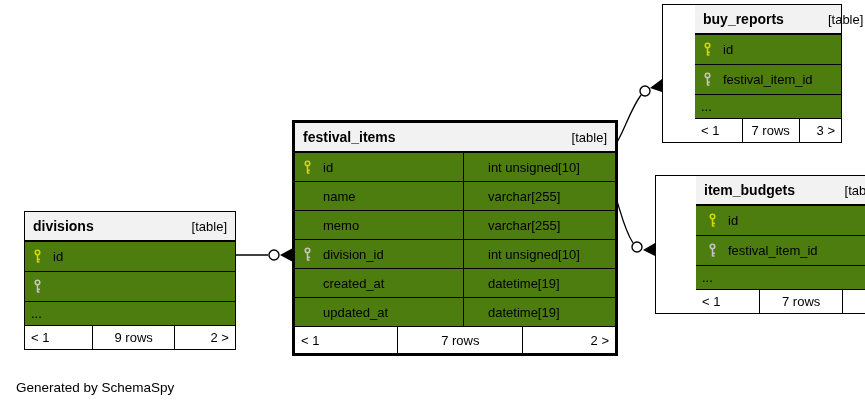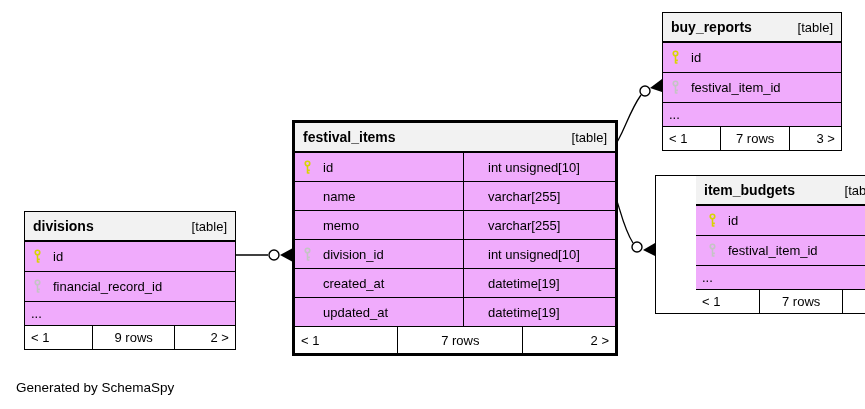--- a/index.html
+++ b/index.html
@@ -16,21 +16,21 @@
   .db-table.focus { border-width:3px; }
   .thead {
     display:flex; justify-content:space-between; align-items:center;
     background:var(--header-bg,#f2f2f2); border-bottom:2px solid #000;
     padding:0 8px; height:28px;
   }
   .tname { font-weight:bold; font-size:14px; }
   .tbadge { font-size:13px;margin-left:44px; }
   .trow {
     display:flex; align-items:stretch; border-bottom:1px solid #000;
-    font-size:13px; background:#f0abfc;
+    font-size:13px; background:#4d7c0f;
   }
   .r29 { height:28px; } 
   .r30 { height:29px; } 
   .r24 { height:23px; } 
   .cell-name { display:flex; align-items:center; flex:1 1 auto; }
   .focus .cell-name { flex:0 0 168px; }
   .cell-type {
     flex:1 1 auto; border-left:1px solid #000; padding-left:24px;
     display:flex; align-items:center;
   }
@@ -90,21 +90,20 @@
     </div>
   </div>
   <div class="trow r30">
     <div class="cell-name">
       <span class="key-slot">
         <svg class="key-icon fk" viewBox="0 0 10 16">
           <circle cx="5" cy="3.6" r="2.5" fill="none" stroke="currentColor" stroke-width="1.8"></circle>
           <path d="M5 6.2 V14.6 M5 11.2 H7.6 M5 14.2 H7.2" stroke="currentColor" stroke-width="1.7" fill="none"></path>
         </svg>
       </span>
-      <span class="col-label">financial_record_id</span>
     </div>
   </div>
   <div class="trow r24 ellipsis-row">...</div>
   <div class="pager">
     <div class="pcell p-prev">&lt; 1</div>
     <div class="pcell p-mid">9 rows</div>
     <div class="pcell p-next">2 &gt;</div>
   </div>
 </div>
 
@@ -165,21 +164,21 @@
     </div>
     <div class="cell-type">datetime[19]</div>
   </div>
   <div class="pager" style="height:26px;">
     <div class="pcell p-prev">&lt; 1</div>
     <div class="pcell p-mid">7 rows</div>
     <div class="pcell p-next">2 &gt;</div>
   </div>
 </div>
 
-<div class="db-table" style="left:662px; top:12px; width:180px;">
+<div class="db-table" style="left:662px; top:4px; width:180px;padding-left:32px;">
   <div class="thead">
     <span class="tname">buy_reports</span>
     <span class="tbadge">[table]</span>
   </div>
   <div class="trow r30">
     <div class="cell-name">
       <span class="key-slot">
         <svg class="key-icon pk" viewBox="0 0 10 16">
           <circle cx="5" cy="3.6" r="2.5" fill="none" stroke="currentColor" stroke-width="1.8"></circle>
           <path d="M5 6.2 V14.6 M5 11.2 H7.6 M5 14.2 H7.2" stroke="currentColor" stroke-width="1.7" fill="none"></path>

